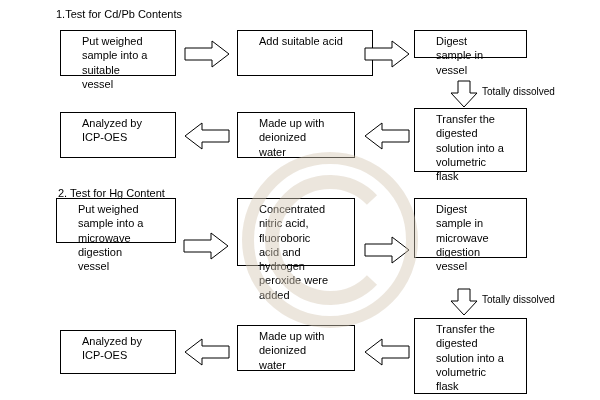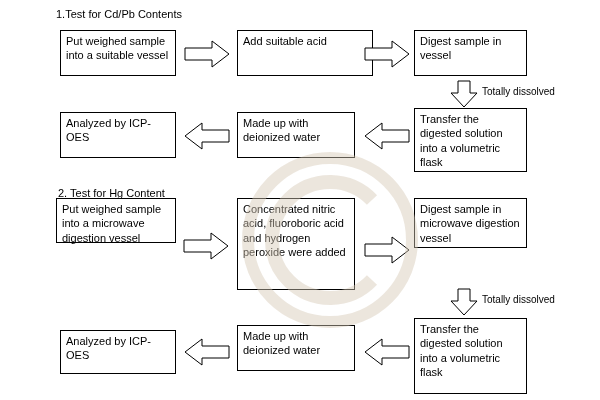--- a/index.html
+++ b/index.html
@@ -19,21 +19,21 @@
     position:absolute;
     font-size:11px;
     color:#000;
     white-space:nowrap;
   }
   .box{
     position:absolute;
     box-sizing:border-box;
     border:1px solid #000;
     background:#ffffff;
-    padding:3px 5px;
+    padding:3px 21px;
     font-size:11px;
     line-height:1.3;
     color:#000;
     z-index:2;
   }
   .arrow{
     position:absolute;
     z-index:2;
   }
   .arrow polygon{
@@ -73,21 +73,21 @@
   <svg class="arrow" style="left:184px;top:40px" width="46" height="28" viewBox="0 0 46 28">
     <polygon points="1,8 28,8 28,1 45,14 28,27 28,20 1,20"></polygon>
   </svg>
 
   <div class="box" style="left:237px;top:30px;width:136px;height:46px">Add suitable acid</div>
 
   <svg class="arrow" style="left:364px;top:40px" width="46" height="28" viewBox="0 0 46 28">
     <polygon points="1,8 28,8 28,1 45,14 28,27 28,20 1,20"></polygon>
   </svg>
 
-  <div class="box" style="left:414px;top:30px;width:113px;height:46px">Digest sample in vessel</div>
+  <div class="box" style="left:414px;top:30px;width:113px;height:28px">Digest sample in vessel</div>
 
   <svg class="arrow" style="left:450px;top:80px" width="28" height="28" viewBox="0 0 28 28">
     <polygon points="8,1 20,1 20,13 27,13 14,27 1,13 8,13"></polygon>
   </svg>
   <div class="flow-label" style="left:482px;top:86px">Totally dissolved</div>
 
   <div class="box" style="left:414px;top:108px;width:113px;height:64px">Transfer the digested solution into a volumetric flask</div>
 
   <svg class="arrow" style="left:364px;top:122px" width="46" height="28" viewBox="0 0 46 28">
     <polygon points="45,8 18,8 18,1 1,14 18,27 18,20 45,20"></polygon>
@@ -102,27 +102,27 @@
   <div class="box" style="left:60px;top:112px;width:116px;height:46px">Analyzed by ICP-OES</div>
 
   <div class="section-title" style="left:58px;top:187px">2. Test for Hg Content</div>
 
   <div class="box" style="left:56px;top:198px;width:120px;height:45px">Put weighed sample into a microwave digestion vessel</div>
 
   <svg class="arrow" style="left:181px;top:232px" width="50" height="28" viewBox="0 0 46 28">
     <polygon points="1,8 28,8 28,1 45,14 28,27 28,20 1,20"></polygon>
   </svg>
 
-  <div class="box" style="left:237px;top:198px;width:118px;height:92px">Concentrated nitric acid, fluoroboric acid and hydrogen peroxide were added</div>
+  <div class="box" style="left:237px;top:198px;width:118px;height:68px">Concentrated nitric acid, fluoroboric acid and hydrogen peroxide were added</div>
 
   <svg class="arrow" style="left:364px;top:236px" width="46" height="28" viewBox="0 0 46 28">
     <polygon points="1,8 28,8 28,1 45,14 28,27 28,20 1,20"></polygon>
   </svg>
 
-  <div class="box" style="left:414px;top:198px;width:113px;height:50px">Digest sample in microwave digestion vessel</div>
+  <div class="box" style="left:414px;top:198px;width:113px;height:60px">Digest sample in microwave digestion vessel</div>
 
   <svg class="arrow" style="left:450px;top:288px" width="28" height="28" viewBox="0 0 28 28">
     <polygon points="8,1 20,1 20,13 27,13 14,27 1,13 8,13"></polygon>
   </svg>
   <div class="flow-label" style="left:482px;top:294px">Totally dissolved</div>
 
   <div class="box" style="left:414px;top:318px;width:113px;height:76px">Transfer the digested solution into a volumetric flask</div>
 
   <svg class="arrow" style="left:364px;top:338px" width="46" height="28" viewBox="0 0 46 28">
     <polygon points="45,8 18,8 18,1 1,14 18,27 18,20 45,20"></polygon>

